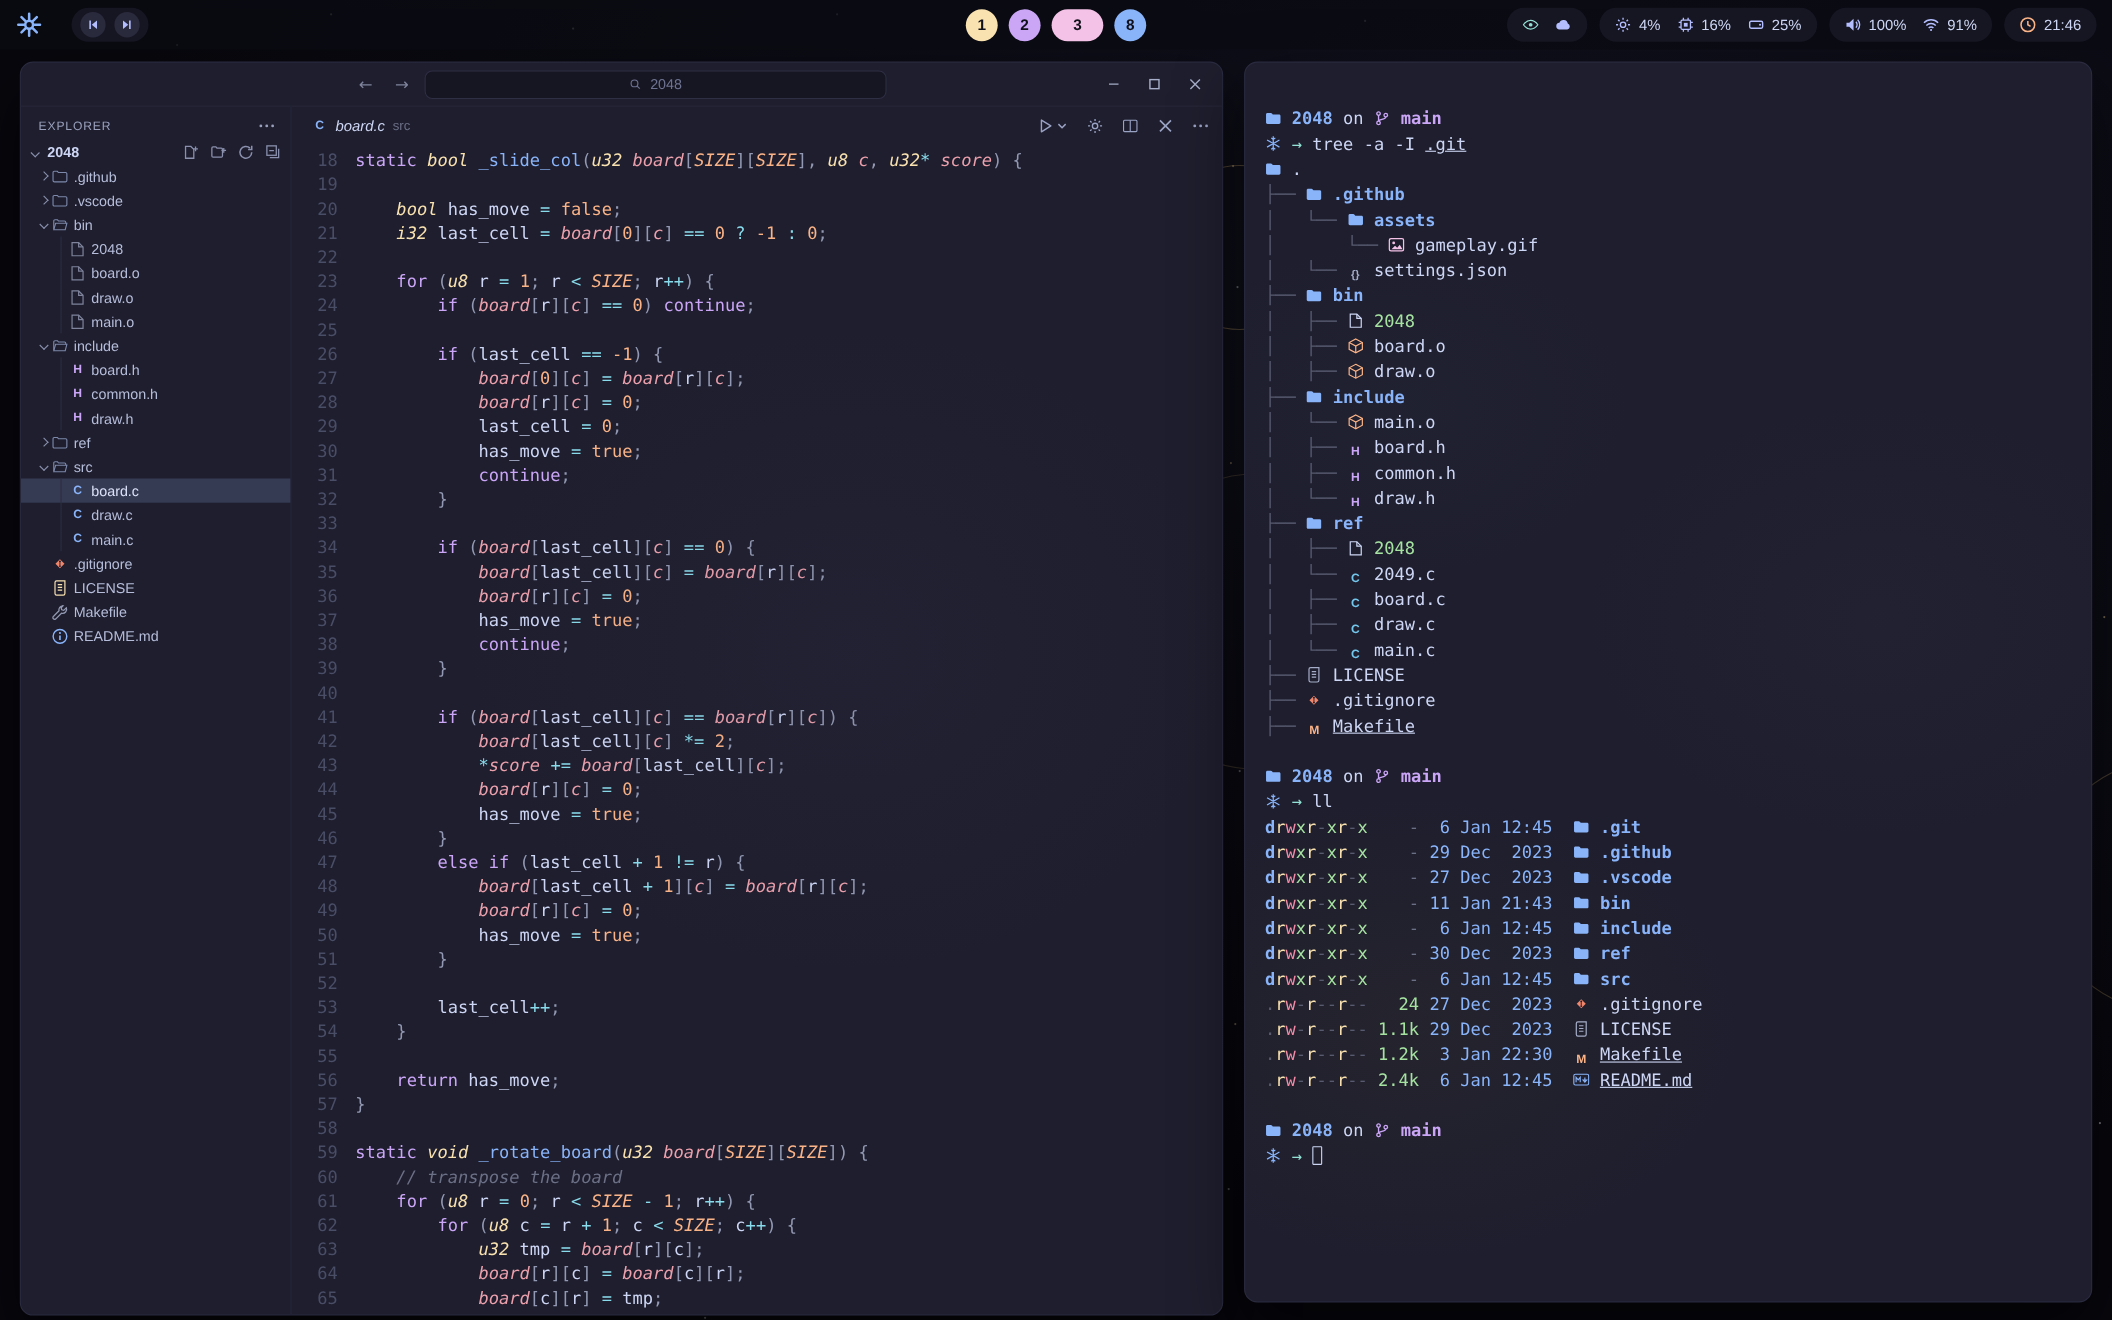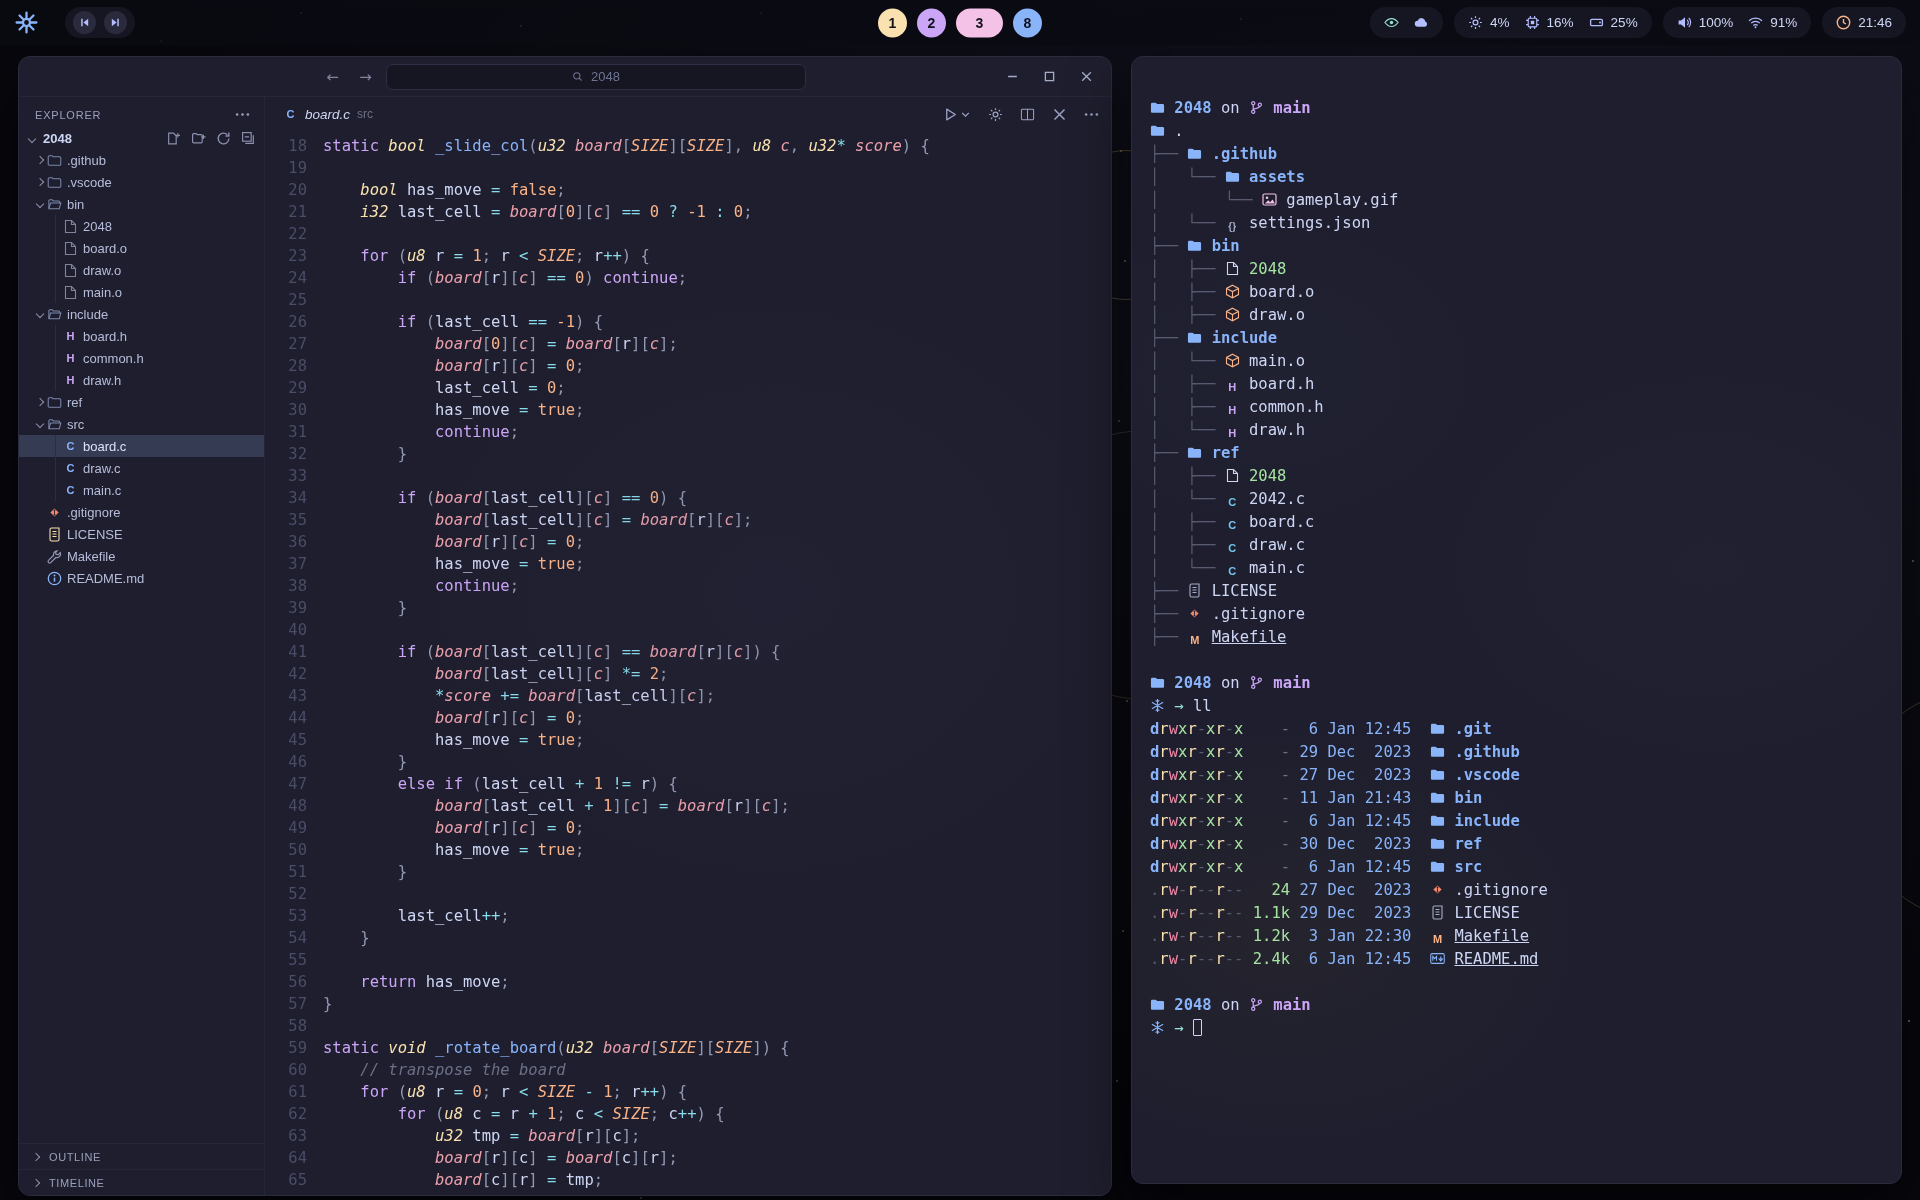--- a/index.html
+++ b/index.html
@@ -515,30 +515,20 @@
             <div class="xrow d1">
               <span class="chev none"></span>
               <span class="i" style="color: rgb(137, 180, 250);">
                 <svg viewBox="0 0 14 14">
                   <circle cx="7" cy="7" r="5.8" fill="none" stroke="currentColor" stroke-width="1.2"></circle>
                   <path d="M7 6.2v3.8" stroke="currentColor" stroke-width="1.4"></path>
                   <circle cx="7" cy="4.2" r=".9" fill="currentColor"></circle>
                 </svg>
               </span>
               <span class="xlabel">README.md</span>
-            </div>
-          </div>
-        <div class="x-panels" id="x-panels">
-            <div class="x-panel">
-              <span class="chev right"></span>
-              <span>OUTLINE</span>
-            </div>
-            <div class="x-panel">
-              <span class="chev right"></span>
-              <span>TIMELINE</span>
             </div>
           </div>
       </aside>
       <div class="editor">
         <div class="tabbar">
           <div class="tab">
             <span class="i" id="tab-ic" style="color: rgb(137, 180, 250);">
                 <span class="lt">C</span>
               </span>
             <span class="tab-name">board.c</span>
@@ -700,20 +690,23 @@
   <section class="window terminal-window">
     <div class="term" id="term">
         <div class="tline"><span class="i" style="color: rgb(137, 180, 250);"><svg viewBox="0 0 16 14">
               <path d="M1 3.2C1 2.4 1.6 1.8 2.4 1.8h3.2c.5 0 .9.2 1.2.6l.7.9h6.1c.8 0 1.4.6 1.4 1.4v6.5c0 .8-.6 1.4-1.4 1.4H2.4C1.6 12.6 1 12 1 11.2z" fill="currentColor"></path>
             </svg></span><span class="t-d"> </span><span class="t-cwd">2048</span><span class="t-d"> on </span><span class="i" style="color: rgb(203, 166, 247);"><svg viewBox="0 0 14 16" fill="none" stroke="currentColor" stroke-width="1.3">
               <circle cx="3.5" cy="3.5" r="1.7"></circle>
               <circle cx="3.5" cy="12.5" r="1.7"></circle>
               <circle cx="10.5" cy="5" r="1.7"></circle>
               <path d="M3.5 5.2v5.6M10.5 6.7c0 2.6-7 2-7 4.1"></path>
             </svg></span><span class="t-d"> </span><span class="t-br">main</span></div>
+        <div class="tline"><span class="i" style="color: rgb(137, 180, 250);"><svg viewBox="0 0 16 16" stroke="currentColor" stroke-width="1.2" fill="none">
+              <path d="M8 1v14M2 4.5l12 7M2 11.5l12-7M8 4L6 2.5M8 4l2-1.5M8 12l-2 1.5M8 12l2 1.5"></path>
+            </svg></span><span class="t-d"> </span><span class="t-ar">→</span><span class="t-d"> tree -a -I </span><span class="t-un">.git</span></div>
         <div class="tline"><span class="i" style="color: rgb(137, 180, 250);"><svg viewBox="0 0 16 14">
               <path d="M1 3.2C1 2.4 1.6 1.8 2.4 1.8h3.2c.5 0 .9.2 1.2.6l.7.9h6.1c.8 0 1.4.6 1.4 1.4v6.5c0 .8-.6 1.4-1.4 1.4H2.4C1.6 12.6 1 12 1 11.2z" fill="currentColor"></path>
             </svg></span><span class="t-d"> .</span></div>
         <div class="tline"><span class="t-tr">├── </span><span class="i" style="color: rgb(137, 180, 250);"><svg viewBox="0 0 16 14">
               <path d="M1 3.2C1 2.4 1.6 1.8 2.4 1.8h3.2c.5 0 .9.2 1.2.6l.7.9h6.1c.8 0 1.4.6 1.4 1.4v6.5c0 .8-.6 1.4-1.4 1.4H2.4C1.6 12.6 1 12 1 11.2z" fill="currentColor"></path>
             </svg></span><span class="t-d"> </span><span class="t-dir">.github</span></div>
         <div class="tline"><span class="t-tr">│   └── </span><span class="i" style="color: rgb(137, 180, 250);"><svg viewBox="0 0 16 14">
               <path d="M1 3.2C1 2.4 1.6 1.8 2.4 1.8h3.2c.5 0 .9.2 1.2.6l.7.9h6.1c.8 0 1.4.6 1.4 1.4v6.5c0 .8-.6 1.4-1.4 1.4H2.4C1.6 12.6 1 12 1 11.2z" fill="currentColor"></path>
             </svg></span><span class="t-d"> </span><span class="t-dir">assets</span></div>
         <div class="tline"><span class="t-tr">│       └── </span><span class="i" style="color: rgb(245, 194, 231);"><svg viewBox="0 0 15 13">
@@ -747,21 +740,21 @@
         <div class="tline"><span class="t-tr">│   ├── </span><span class="i" style="color: rgb(203, 166, 247);"><span class="lt">H</span></span><span class="t-d"> </span><span class="t-d">board.h</span></div>
         <div class="tline"><span class="t-tr">│   ├── </span><span class="i" style="color: rgb(203, 166, 247);"><span class="lt">H</span></span><span class="t-d"> </span><span class="t-d">common.h</span></div>
         <div class="tline"><span class="t-tr">│   └── </span><span class="i" style="color: rgb(203, 166, 247);"><span class="lt">H</span></span><span class="t-d"> </span><span class="t-d">draw.h</span></div>
         <div class="tline"><span class="t-tr">├── </span><span class="i" style="color: rgb(137, 180, 250);"><svg viewBox="0 0 16 14">
               <path d="M1 3.2C1 2.4 1.6 1.8 2.4 1.8h3.2c.5 0 .9.2 1.2.6l.7.9h6.1c.8 0 1.4.6 1.4 1.4v6.5c0 .8-.6 1.4-1.4 1.4H2.4C1.6 12.6 1 12 1 11.2z" fill="currentColor"></path>
             </svg></span><span class="t-d"> </span><span class="t-dir">ref</span></div>
         <div class="tline"><span class="t-tr">│   ├── </span><span class="i" style="color: rgb(205, 214, 244);"><svg viewBox="0 0 13 15" fill="none" stroke="currentColor" stroke-width="1.1">
               <path d="M1.5 1.5h6l4 4v8h-10z"></path>
               <path d="M7.5 1.5v4h4"></path>
             </svg></span><span class="t-d"> </span><span class="t-exe">2048</span></div>
-        <div class="tline"><span class="t-tr">│   └── </span><span class="i" style="color: rgb(116, 199, 236);"><span class="lt">C</span></span><span class="t-d"> </span><span class="t-d">2042.c</span></div>
+        <div class="tline"><span class="t-tr">│   └── </span><span class="i" style="color: rgb(116, 199, 236);"><span class="lt">C</span></span><span class="t-d"> </span><span class="t-d">2049.c</span></div>
         <div class="tline"><span class="t-tr">│   ├── </span><span class="i" style="color: rgb(116, 199, 236);"><span class="lt">C</span></span><span class="t-d"> </span><span class="t-d">board.c</span></div>
         <div class="tline"><span class="t-tr">│   ├── </span><span class="i" style="color: rgb(116, 199, 236);"><span class="lt">C</span></span><span class="t-d"> </span><span class="t-d">draw.c</span></div>
         <div class="tline"><span class="t-tr">│   └── </span><span class="i" style="color: rgb(116, 199, 236);"><span class="lt">C</span></span><span class="t-d"> </span><span class="t-d">main.c</span></div>
         <div class="tline"><span class="t-tr">├── </span><span class="i" style="color: rgb(166, 173, 200);"><svg viewBox="0 0 13 15" fill="none" stroke="currentColor" stroke-width="1.1">
               <path d="M2 2.5C2 1.7 2.6 1 3.5 1H11v11.5c0 .8-.7 1.5-1.5 1.5H3.5C2.6 14 2 13.3 2 12.5z"></path>
               <path d="M4.5 4.5h4M4.5 7h4M4.5 9.5h4"></path>
             </svg></span><span class="t-d"> </span><span class="t-d">LICENSE</span></div>
         <div class="tline"><span class="t-tr">├── </span><span class="i" style="color: rgb(240, 135, 109);"><svg viewBox="0 0 16 16">
               <rect x="4.9" y="4.9" width="6.2" height="6.2" transform="rotate(45 8 8)" fill="currentColor"></rect>
               <circle cx="8" cy="5.7" r=".95" fill="#1e1e2e"></circle>

